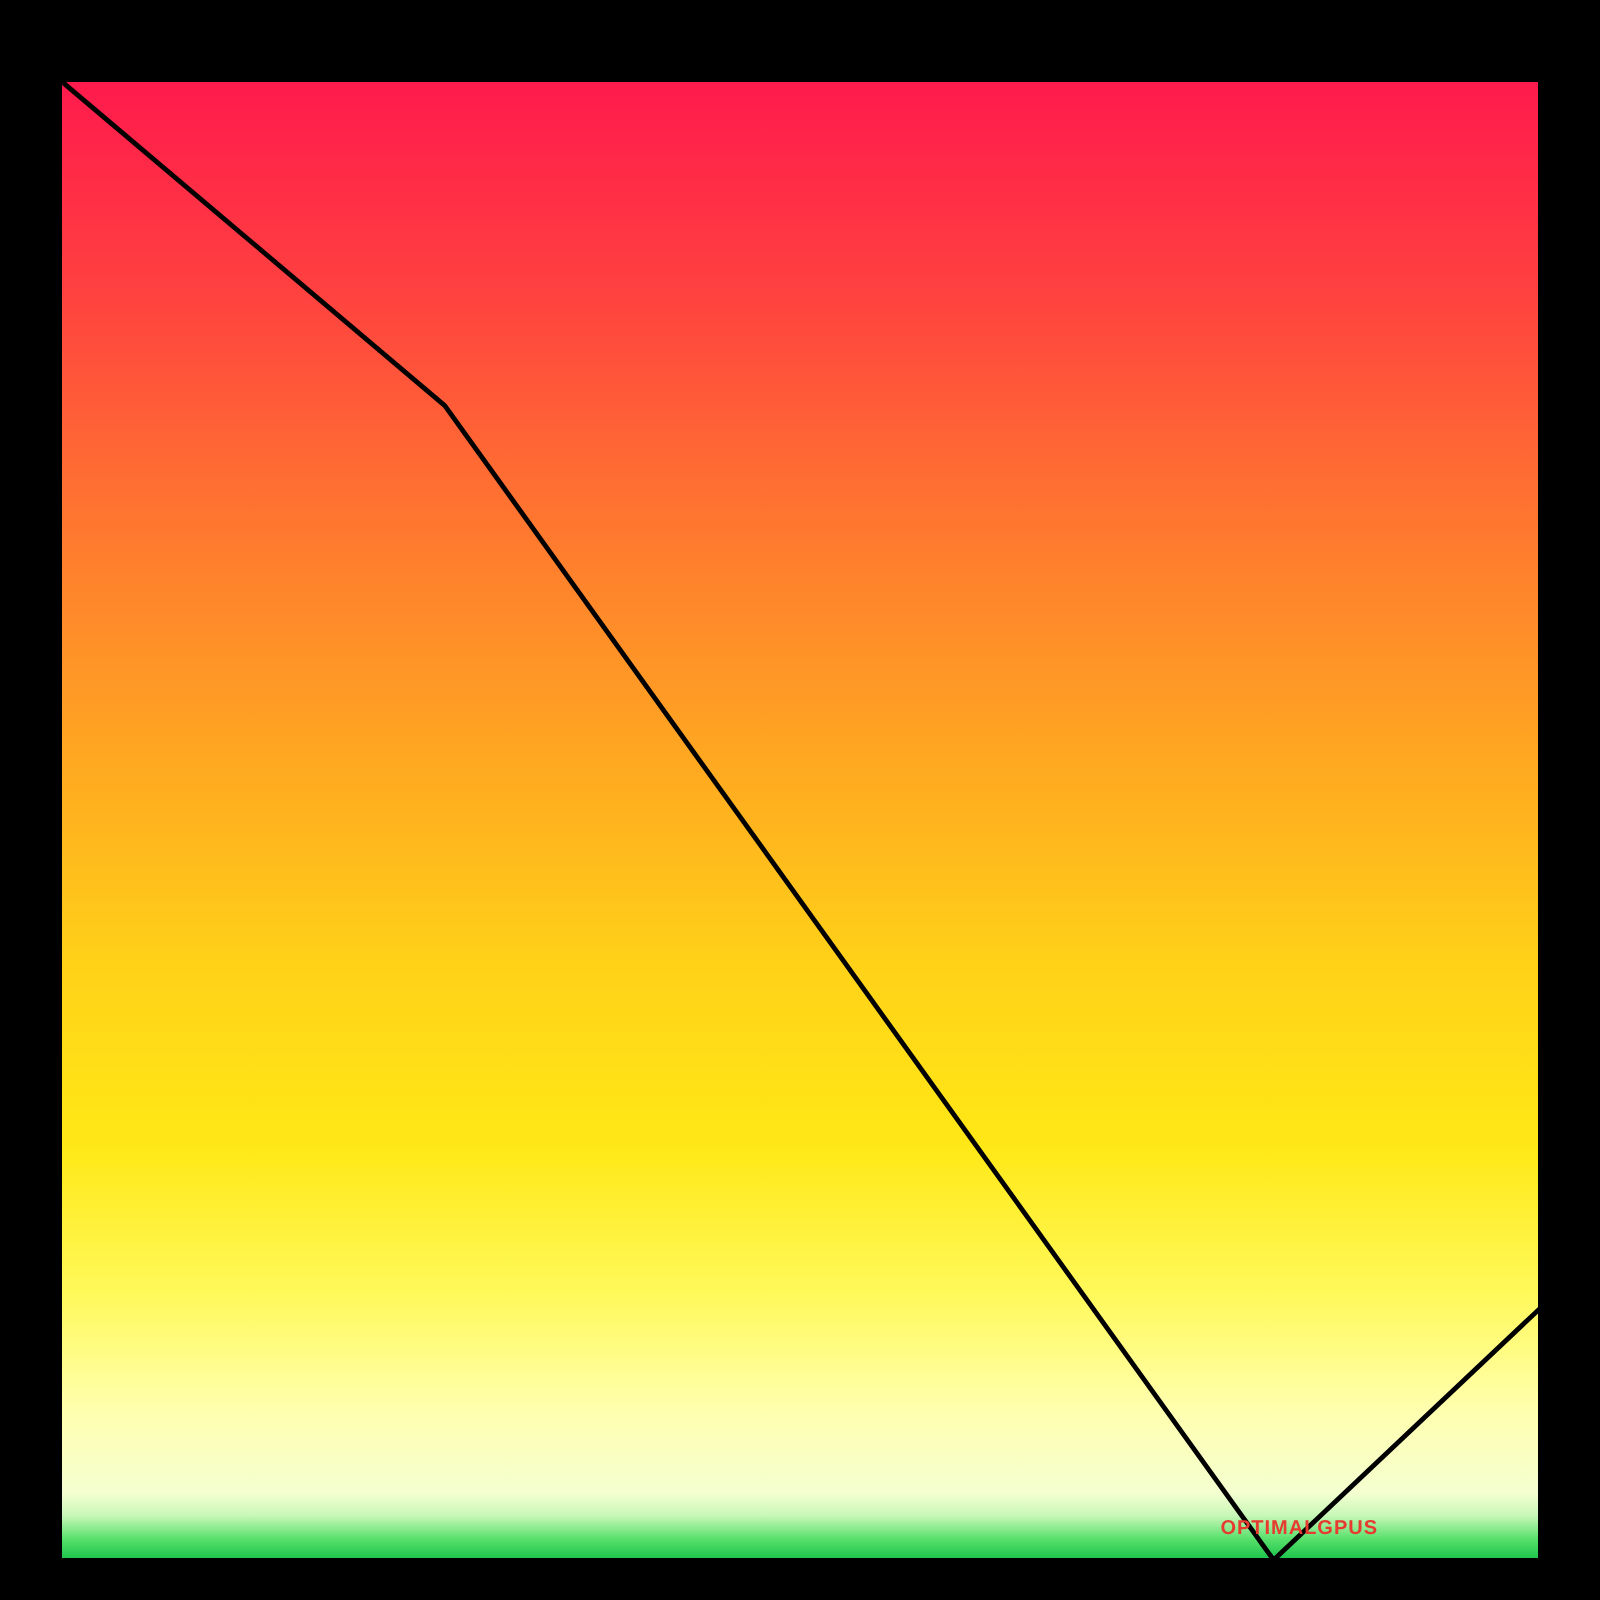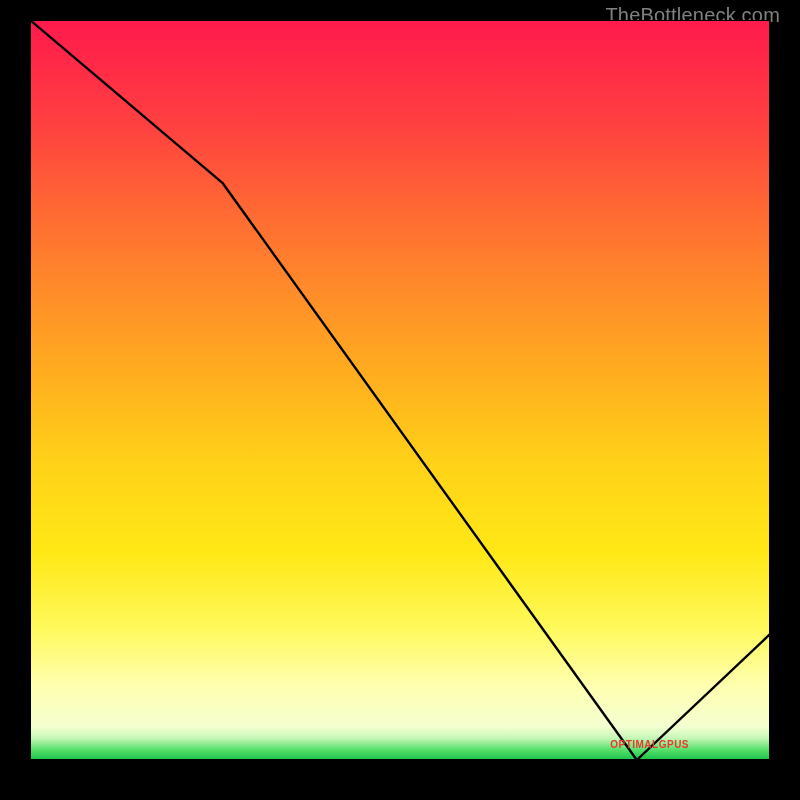--- a/index.html
+++ b/index.html
@@ -21,21 +21,21 @@
     position: absolute;
     top: 4px;
     right: 20px;
     color: #808080;
     font-size: 20px;
     letter-spacing: 0.2px;
   }
   .frame {
     position: absolute;
     left: 30px;
-    top: 20px;
+    top: 40px;
     width: 740px;
     height: 740px;
     box-sizing: border-box;
   }
   .gradient-panel {
     position: absolute;
     left: 0;
     top: 0;
     width: 100%;
     height: 100%;
@@ -83,21 +83,20 @@
     box-sizing: border-box;
     border: 1px solid #000;
     pointer-events: none;
   }
 </style>
 </head>
 <body>
 
 <div class="stage">
 
-  <div class="attribution">TheBottleneck.com</div>
 
   <div class="frame">
 
     <div class="gradient-panel"></div>
 
     <svg class="plot-svg" viewBox="0 0 740 740" preserveAspectRatio="none">
       <polyline id="curve" fill="none" stroke="#000" stroke-width="2.4" stroke-linecap="round" stroke-linejoin="round" points="0.0,0.0 192.4,162.8 606.8,740.0 740.0,614.2"></polyline>
     </svg>
 
     <div id="optimal-label" class="optimal-label" style="left: 580.2px; top: 718.9px;">OPTIMALGPUS</div>

